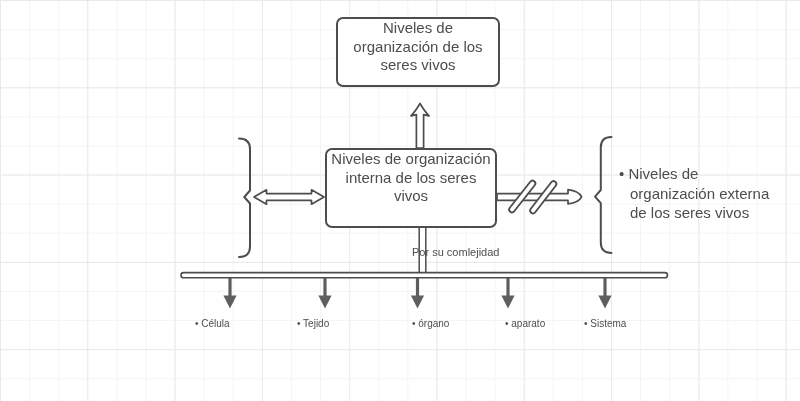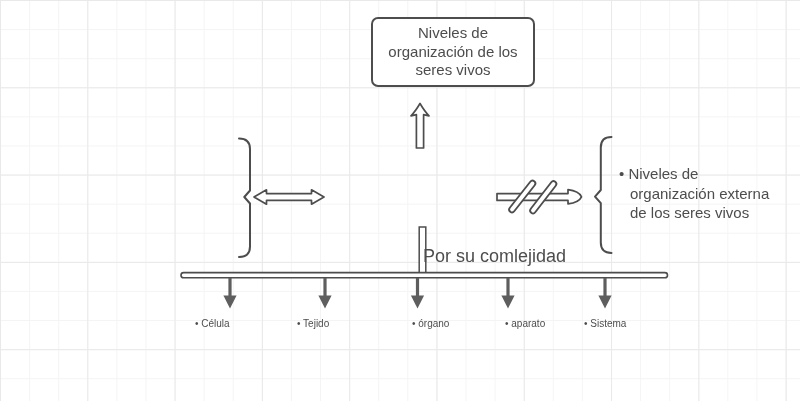--- a/index.html
+++ b/index.html
@@ -13,35 +13,34 @@
     background-image:
       linear-gradient(#e9e9e9 1px, transparent 1px),
       linear-gradient(90deg, #e9e9e9 1px, transparent 1px),
       linear-gradient(#f4f4f4 1px, transparent 1px),
       linear-gradient(90deg, #f4f4f4 1px, transparent 1px);
     background-size:87.3px 87.3px, 87.3px 87.3px, 29.1px 29.1px, 29.1px 29.1px;
   }
   svg.shapes{position:absolute;left:0;top:0;width:800px;height:401px;}
   .box{
     position:absolute;background:#fff;border:2px solid #4d4d4d;border-radius:7px;
-    display:flex;align-items:center;justify-content:center;
+    display:flex;justify-content:center;
     text-align:center;color:#4d4d4d;font-size:15px;line-height:18.5px;
     box-sizing:border-box;
-    margin-left:35px;
   }
   .top-box{left:336px;top:17px;width:164px;height:70px;}
   .top-box span{display:block;width:150px;}
   .center-box{left:325px;top:148px;width:172px;height:80px;}
   .center-box span{display:block;width:160px;}
   .note{position:absolute;color:#4d4d4d;font-size:15px;}
   .left-note{left:34px;top:176px;width:250px;line-height:20.5px;}
   .right-note{left:619px;top:164px;width:185px;line-height:19.5px;}
   .note .cont{margin-left:11px;}
   .branch-label{
-    position:absolute;left:423px;top:246px;color:#4d4d4d;font-size:18px;
+    position:absolute;left:412px;top:246px;color:#4d4d4d;font-size:11px;
   }
   .item-label{
     position:absolute;top:314px;color:#4d4d4d;font-size:10px;line-height:20px;white-space:nowrap;
   }
   .item-0{left:195px;}
   .item-1{left:297px;}
   .item-2{left:412px;}
   .item-3{left:477px;margin-left:28px;}
   .item-4{left:584px;text-align:center;}
 </style>
@@ -89,20 +88,23 @@
     <g>
       <line x1="605" y1="278" x2="605" y2="297.5" stroke="#5e5e5e" stroke-width="3.2"></line>
       <polygon points="598.4,295.5 611.6,295.5 605,308.5" fill="#5e5e5e"></polygon>
     </g>
   </svg>
 
   <div class="box top-box">
     <span>Niveles de organización de los seres vivos</span>
   </div>
 
+  <div class="box center-box">
+    <span>Niveles de organización interna de los seres vivos</span>
+  </div>
 
 
   <div class="note right-note">
     <div>• Niveles de</div>
     <div class="cont">organización externa</div>
     <div class="cont">de los seres vivos</div>
   </div>
 
   <div class="branch-label">Por su comlejidad</div>
 

